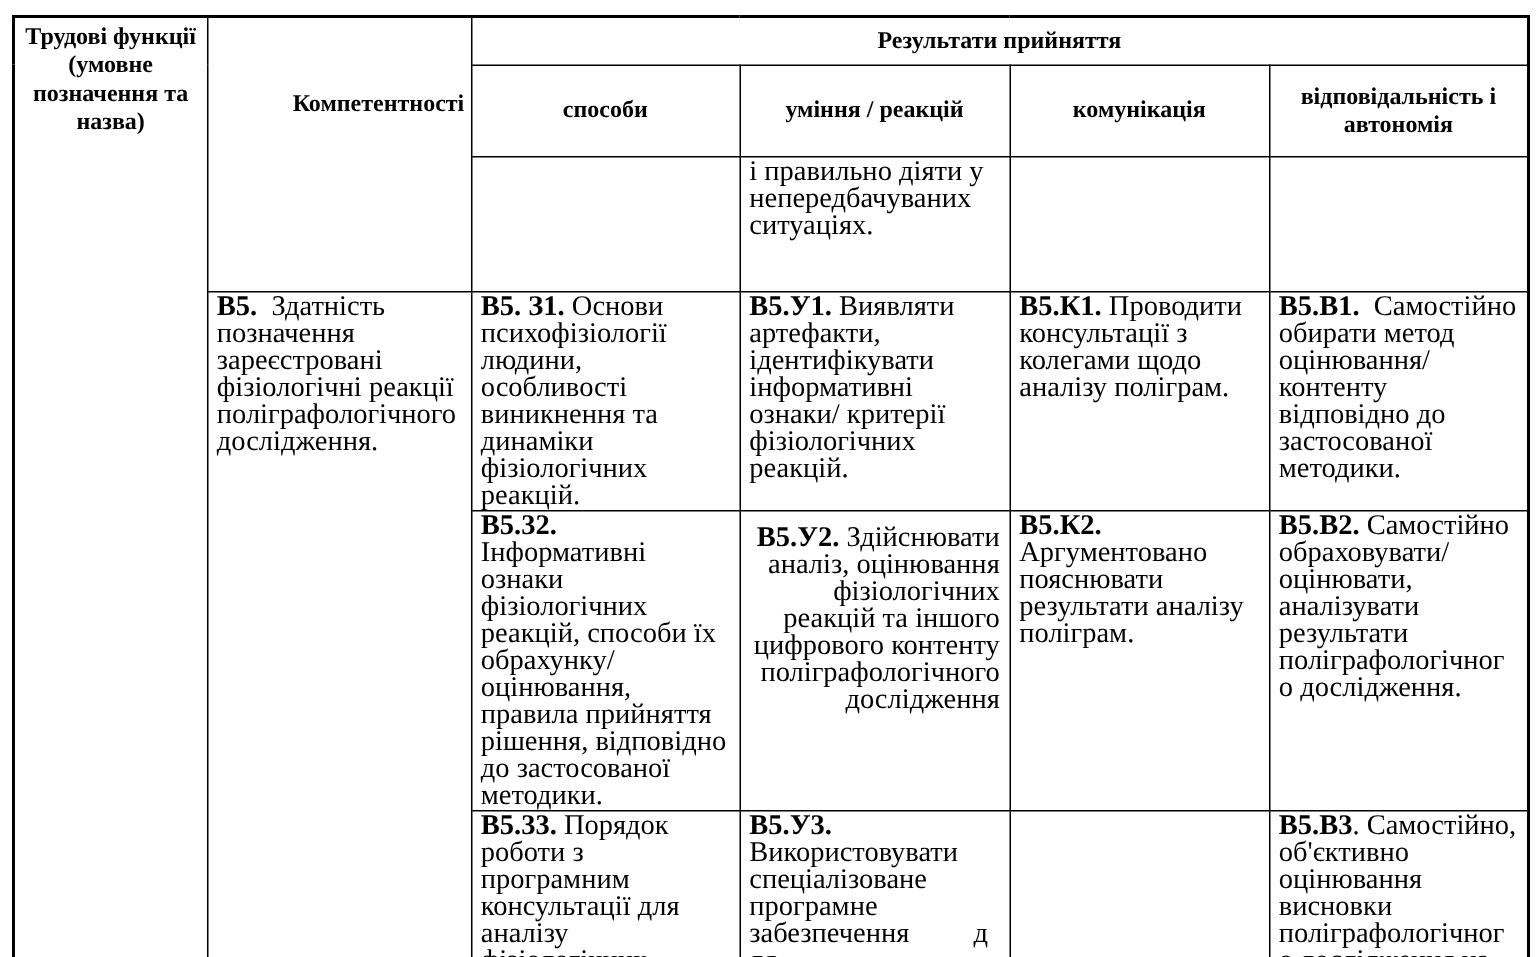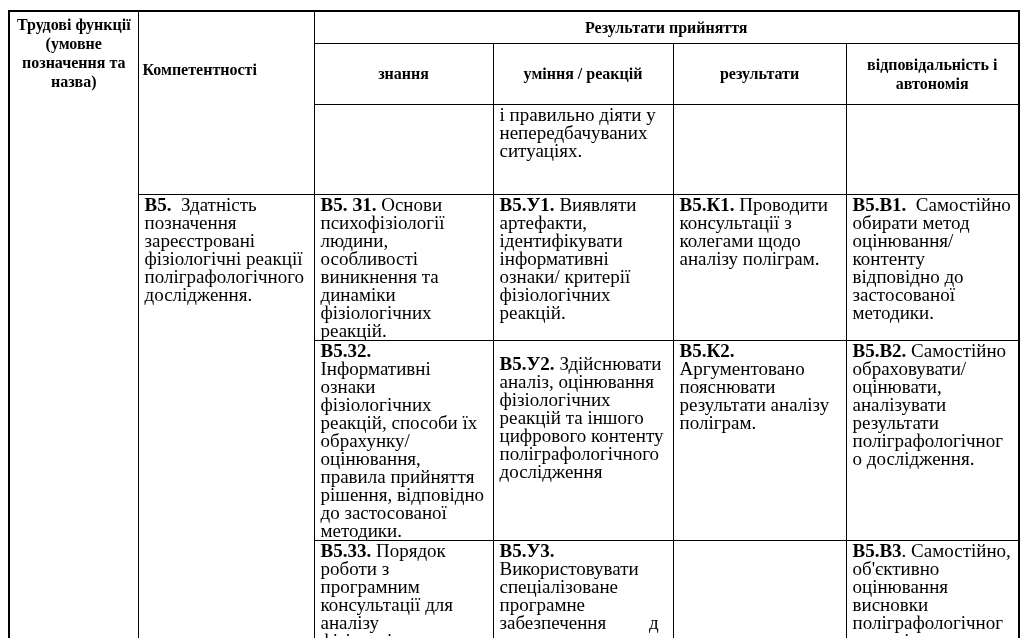--- a/index.html
+++ b/index.html
@@ -20,26 +20,26 @@
     font-size:19px;
     line-height:18px;
     word-wrap:break-word;
   }
   th {
     font-weight:bold; text-align:center; vertical-align:middle;
     padding:2px 4px; font-size:16px; line-height:19px;
   }
   .col1hdr { vertical-align:top; padding-top:3px; }
   .comp {
-    font-weight:bold; text-align:left; vertical-align:top;
+    font-weight:bold; text-align:right; vertical-align:top;
     padding-top:48px; font-size:16px; line-height:19px;
   }
   .b { font-weight:bold; }
   .t { white-space:pre-wrap; }
-  .ptop { padding-top:14px; }
+  .ptop { padding-top:9px;text-align:right; }
 </style>
 </head>
 <body>
 
 <table class="doc">
   <colgroup>
     <col style="width:129px">
     <col style="width:176px">
     <col style="width:179px">
     <col style="width:180px">
@@ -55,27 +55,27 @@
     <th rowspan="3" class="comp">
       <span>Компетентності</span>
     </th>
     <th colspan="4">
       <span>Результати прийняття</span>
     </th>
   </tr>
 
   <tr style="height:61px">
     <th>
-      <span>знання</span>
+      <span>способи</span>
     </th>
     <th>
       <span>уміння / реакцій</span>
     </th>
     <th>
-      <span>результати</span>
+      <span>комунікація</span>
     </th>
     <th>
       <span>відповідальність і автономія</span>
     </th>
   </tr>
 
   <tr style="height:90px">
     <td></td>
     <td>
       <span class="t">і правильно діяти у непередбачуваних ситуаціях.</span>

